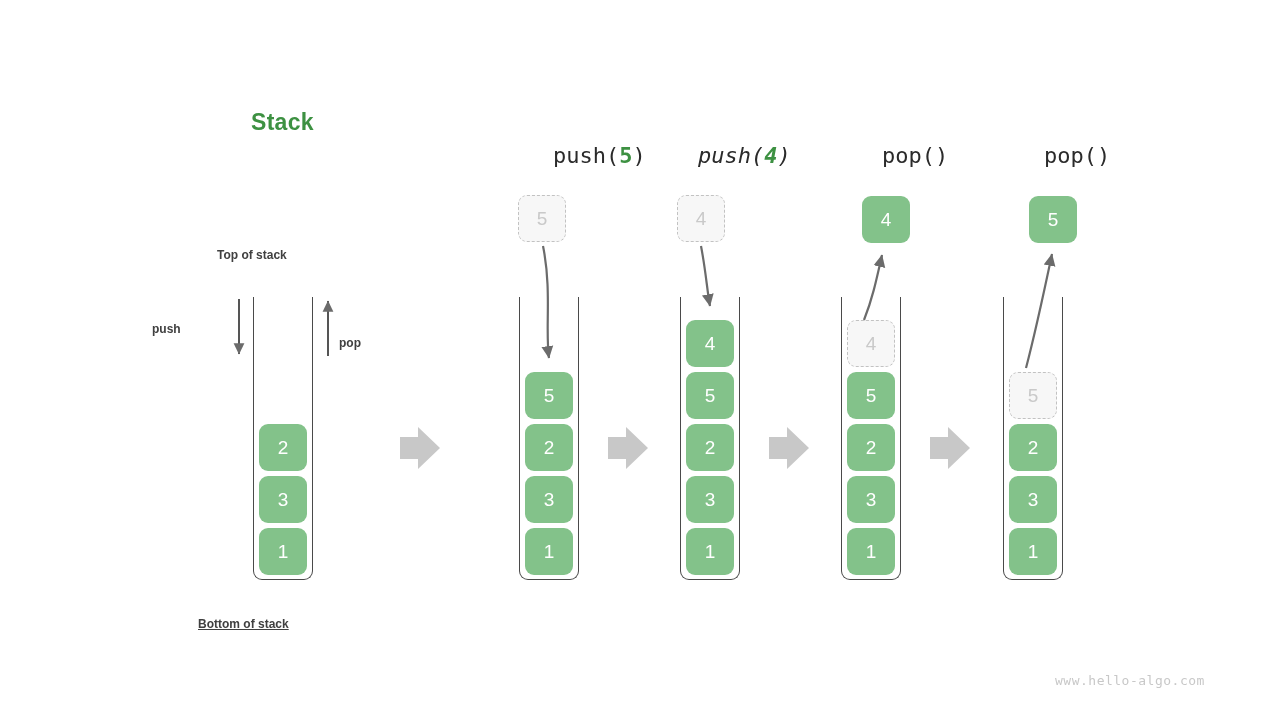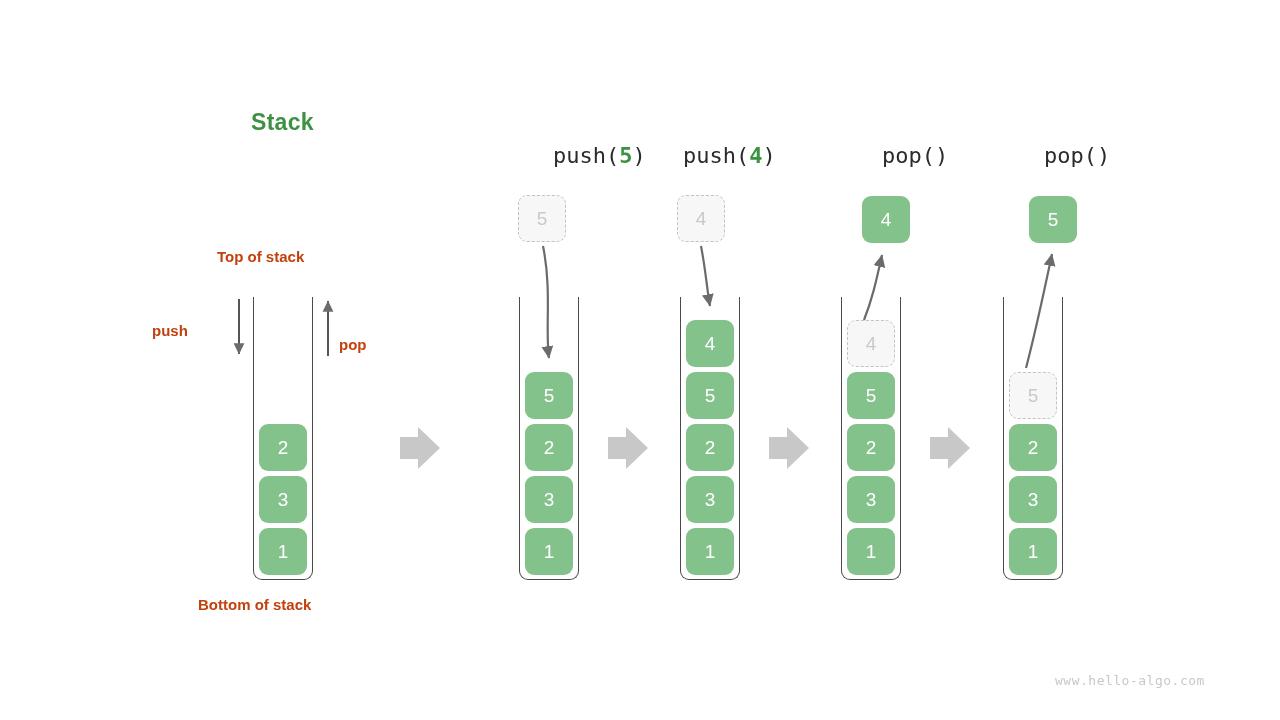--- a/index.html
+++ b/index.html
@@ -25,23 +25,23 @@
     font-size: 23px;
     font-weight: bold;
     color: #3d9142;
     letter-spacing: 0.3px;
     white-space: nowrap;
   }
 
   
   .label-bold {
     position: absolute;
-    font-size: 15px;
+    font-size: 12px;
     font-weight: bold;
-    color: #c2410c;
+    color: #404040;
     white-space: nowrap;
   }
 
   
   .op-caption {
     position: absolute;
     font-family: "DejaVu Sans Mono", "Liberation Mono", monospace;
     font-size: 22px;
     color: #2b2b2b;
     white-space: nowrap;
@@ -105,38 +105,38 @@
   }
 </style>
 </head>
 <body>
 
 <div id="canvas">
 
   <div class="title" style="left:251px; top:109px;">Stack</div>
 
   <div class="label-bold" style="left:217px; top:248px;">Top of stack</div>
-  <div class="label-bold" style="left:198px; top:596px;">Bottom of stack</div>
+  <div class="label-bold" style="left:198px; top:617px;text-decoration:underline;">Bottom of stack</div>
   <div class="label-bold" style="left:152px; top:322px;">push</div>
   <div class="label-bold" style="left:339px; top:336px;">pop</div>
 
   <div class="tube" style="left:253px; top:297px; width:60px; height:283px;"></div>
   <div class="cell" style="left:259px; top:424px; width:48px; height:47px;">2</div>
   <div class="cell" style="left:259px; top:476px; width:48px; height:47px;">3</div>
   <div class="cell" style="left:259px; top:528px; width:48px; height:47px;">1</div>
 
   <div class="op-caption" style="left:517px; top:143px;"><span>push(</span><span class="arg">5</span><span>)</span></div>
   <div class="cell ghost" style="left:518px; top:195px; width:48px; height:47px;">5</div>
   <div class="tube" style="left:519px; top:297px; width:60px; height:283px;"></div>
   <div class="cell" style="left:525px; top:372px; width:48px; height:47px;">5</div>
   <div class="cell" style="left:525px; top:424px; width:48px; height:47px;">2</div>
   <div class="cell" style="left:525px; top:476px; width:48px; height:47px;">3</div>
   <div class="cell" style="left:525px; top:528px; width:48px; height:47px;">1</div>
 
-  <div class="op-caption" style="left:647px; top:143px;"><span>push(</span><span class="arg">4</span><span>)</span></div>
+  <div class="op-caption" style="left:662px; top:143px;font-style:italic;"><span>push(</span><span class="arg">4</span><span>)</span></div>
   <div class="cell ghost" style="left:677px; top:195px; width:48px; height:47px;">4</div>
   <div class="tube" style="left:680px; top:297px; width:60px; height:283px;"></div>
   <div class="cell" style="left:686px; top:320px; width:48px; height:47px;">4</div>
   <div class="cell" style="left:686px; top:372px; width:48px; height:47px;">5</div>
   <div class="cell" style="left:686px; top:424px; width:48px; height:47px;">2</div>
   <div class="cell" style="left:686px; top:476px; width:48px; height:47px;">3</div>
   <div class="cell" style="left:686px; top:528px; width:48px; height:47px;">1</div>
 
   <div class="op-caption" style="left:846px; top:143px;"><span>pop(</span><span class="arg"></span><span>)</span></div>
   <div class="cell" style="left:862px; top:196px; width:48px; height:47px;">4</div>

